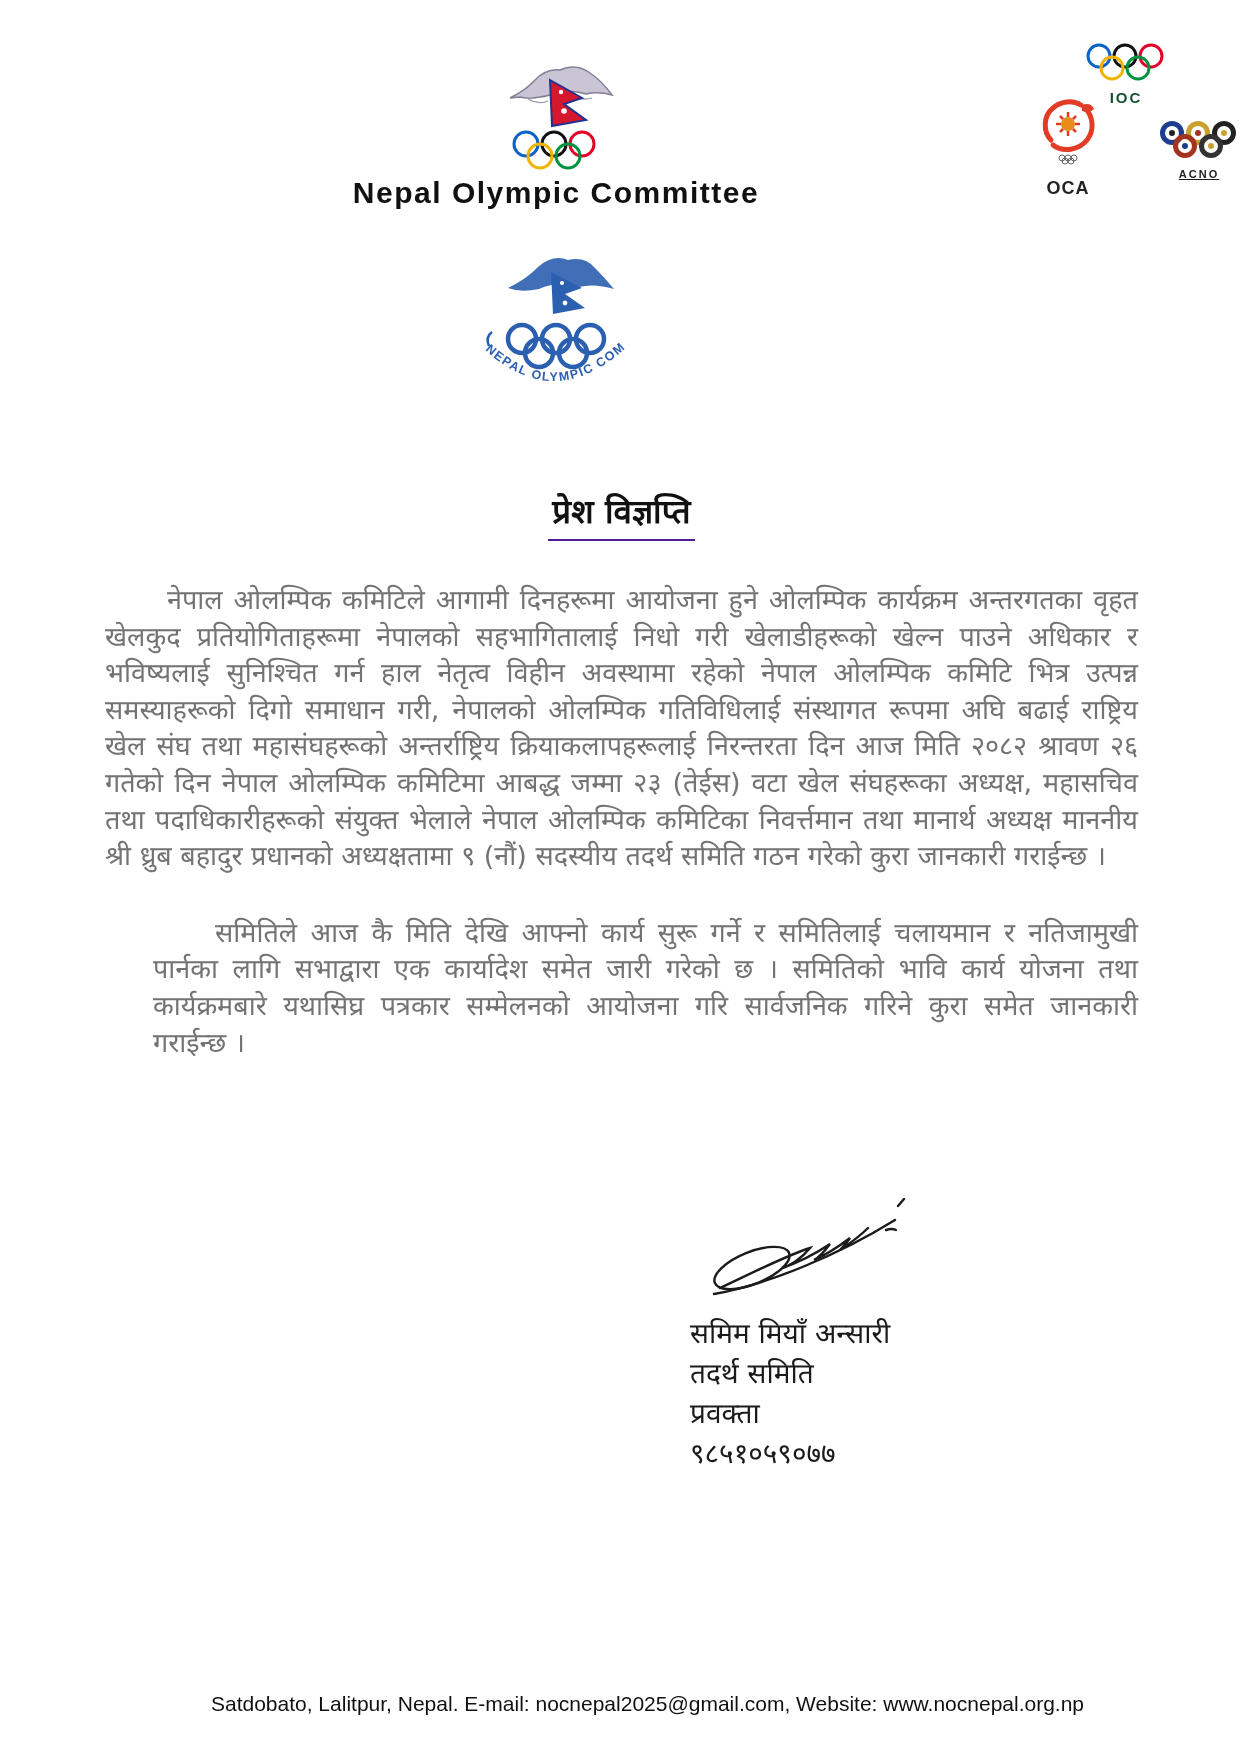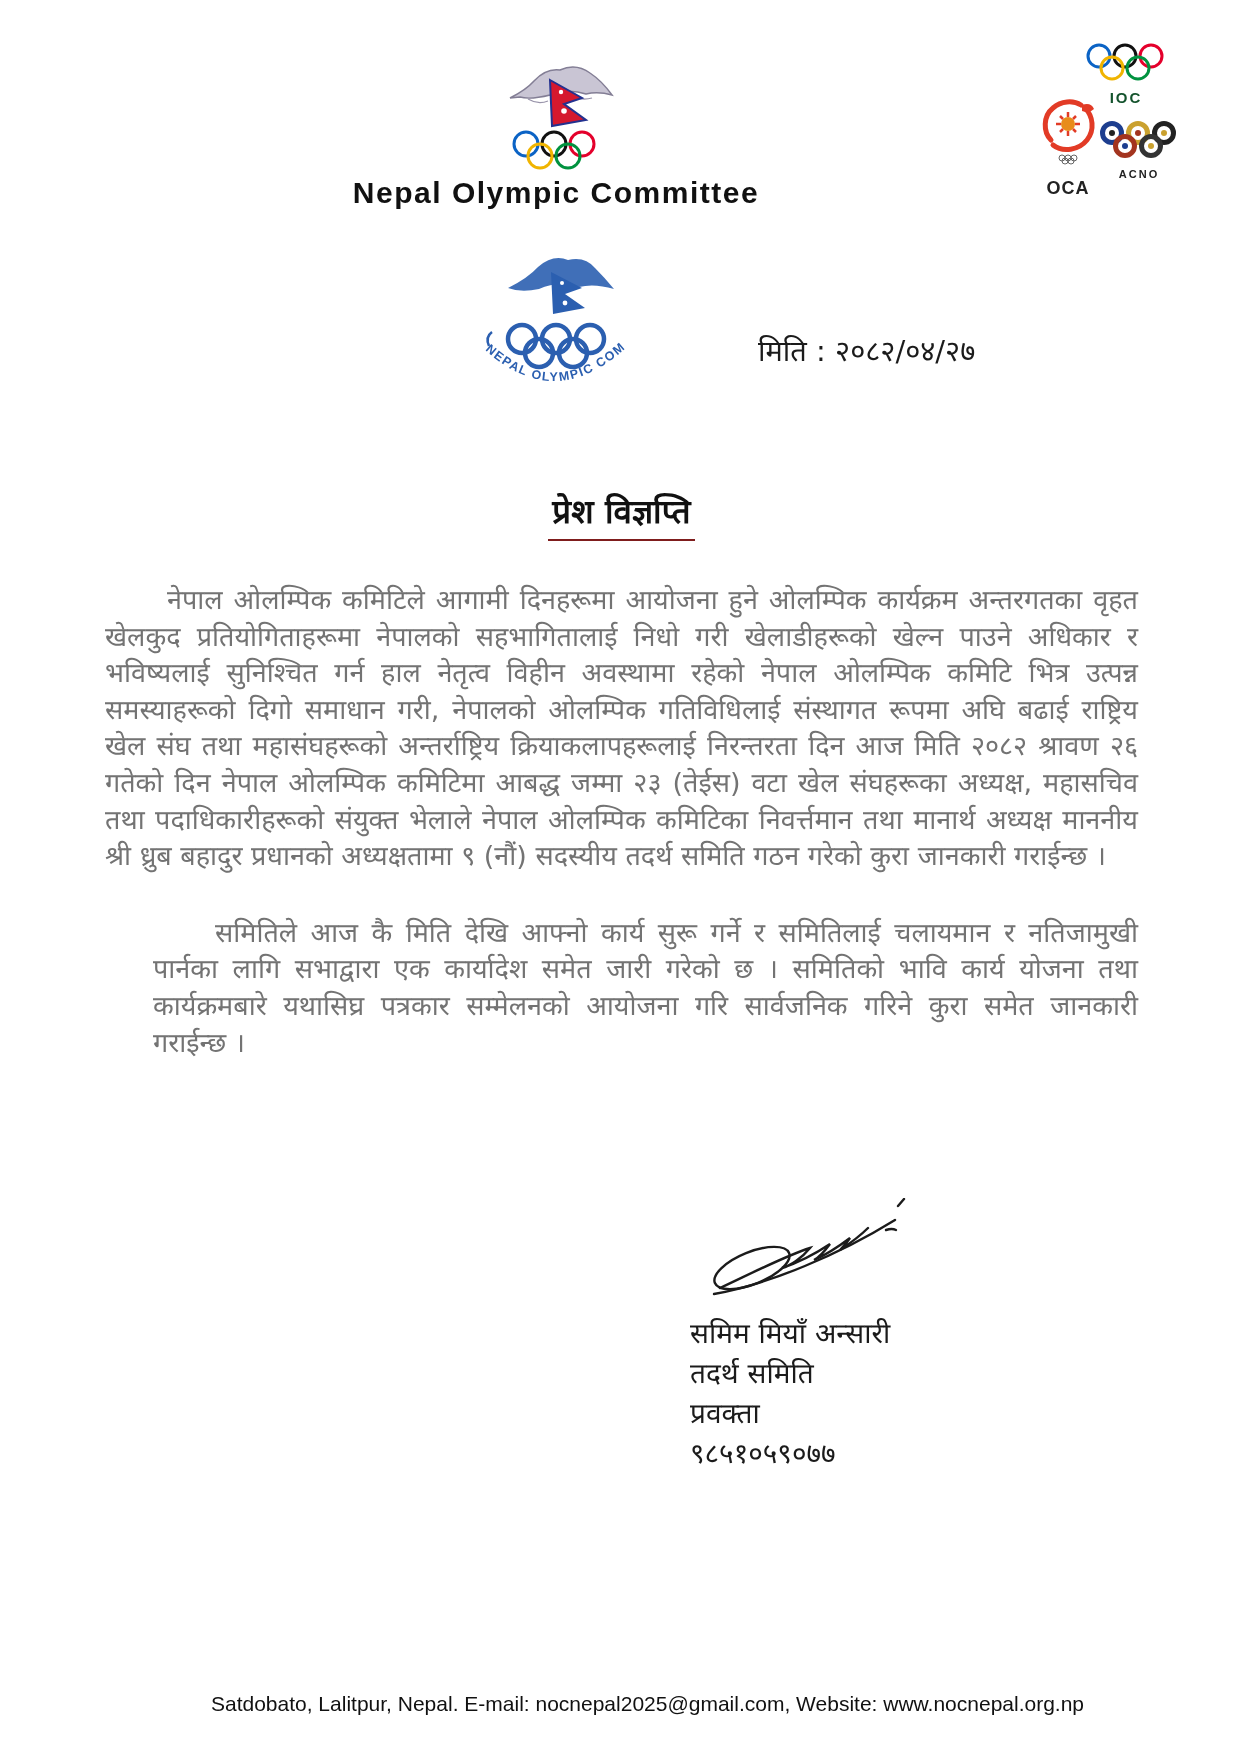--- a/index.html
+++ b/index.html
@@ -17,34 +17,34 @@
   .org-name{
     position:absolute;left:0;top:176px;width:1112px;
     text-align:center;
     font-family:"Liberation Sans",sans-serif;
     font-weight:bold;font-size:30px;letter-spacing:1.5px;color:#111;
   }
   .logo-ioc{position:absolute;left:1078px;top:42px;width:96px;text-align:center;}
   .logo-ioc .logo-label{font-family:"Liberation Sans",sans-serif;font-weight:bold;font-size:15px;letter-spacing:2px;color:#14532d;margin-top:1px;}
   .logo-oca{position:absolute;left:1022px;top:96px;width:92px;text-align:center;}
   .logo-oca .logo-label{font-family:"Liberation Sans",sans-serif;font-weight:bold;font-size:18px;letter-spacing:1px;color:#222;margin-top:8px;}
-  .logo-acno{position:absolute;left:1096px;top:120px;width:86px;text-align:center;}
+  .logo-acno{position:absolute;left:1156px;top:120px;width:86px;text-align:center;text-decoration:underline;}
   .logo-acno .logo-label{font-family:"Liberation Sans",sans-serif;font-weight:bold;font-size:11px;letter-spacing:2px;color:#222;margin-top:2px;}
   
   .noc-stamp{position:absolute;left:473px;top:246px;width:168px;height:158px;}
   .date-line{
     position:absolute;left:758px;top:330px;width:320px;
     font-size:29px;color:#1b1b1b;white-space:nowrap;
   }
   
   .title{
     position:absolute;left:104px;top:488px;width:1035px;
     text-align:center;font-size:33px;font-weight:bold;color:#111;
   }
-  .title span{display:inline-block;border-bottom:2px solid #7f1d1d;padding:0 4px 6px 4px;}
+  .title span{display:inline-block;border-bottom:2px solid #4c1d95;padding:0 4px 6px 4px;}
   
   .body-text{position:absolute;left:105px;top:582px;width:1033px;}
   .body-text p{
     margin:0;
     font-size:27px;line-height:36.6px;
     text-align:justify;text-justify:inter-word;
     text-indent:62px;color:#737373;
   }
   .body-text p + p{margin-top:40px;margin-left:48px;}
   
@@ -165,21 +165,20 @@
       <path d="M19,86 q-7,5 -3,14" stroke="#2b5fb0" stroke-width="2.5" fill="none"></path>
       <defs>
           <path id="stampArc" d="M12,104 Q83,168 155,100"></path>
         </defs>
       <text font-family="Liberation Sans,sans-serif" font-size="12.5" font-weight="bold" fill="#2b5fb0" letter-spacing="1.5">
         <textPath href="#stampArc">NEPAL OLYMPIC COMMITTEE</textPath>
       </text>
     </svg>
   </div>
 
-  <div class="date-line">मिति : २०८२/०४/२७</div>
 
   <div class="title">
     <span>प्रेश विज्ञप्ति</span>
   </div>
 
   <div class="body-text">
     <p>नेपाल ओलम्पिक कमिटिले आगामी दिनहरूमा आयोजना हुने ओलम्पिक कार्यक्रम अन्तरगतका वृहत खेलकुद प्रतियोगिताहरूमा नेपालको सहभागितालाई निधो गरी खेलाडीहरूको खेल्न पाउने अधिकार र भविष्यलाई सुनिश्चित गर्न हाल नेतृत्व विहीन अवस्थामा रहेको नेपाल ओलम्पिक कमिटि भित्र उत्पन्न समस्याहरूको दिगो समाधान गरी, नेपालको ओलम्पिक गतिविधिलाई संस्थागत रूपमा अघि बढाई राष्ट्रिय खेल संघ तथा महासंघहरूको अन्तर्राष्ट्रिय क्रियाकलापहरूलाई निरन्तरता दिन आज मिति २०८२ श्रावण २६ गतेको दिन नेपाल ओलम्पिक कमिटिमा आबद्ध जम्मा २३ (तेईस) वटा खेल संघहरूका अध्यक्ष, महासचिव तथा पदाधिकारीहरूको संयुक्त भेलाले नेपाल ओलम्पिक कमिटिका निवर्त्तमान तथा मानार्थ अध्यक्ष माननीय श्री ध्रुब बहादुर प्रधानको अध्यक्षतामा ९ (नौं) सदस्यीय तदर्थ समिति गठन गरेको कुरा जानकारी गराईन्छ ।</p>
     <p>समितिले आज कै मिति देखि आफ्नो कार्य सुरू गर्ने र समितिलाई चलायमान र नतिजामुखी पार्नका लागि सभाद्वारा एक कार्यादेश समेत जारी गरेको छ । समितिको भावि कार्य योजना तथा कार्यक्रमबारे यथासिघ्र पत्रकार सम्मेलनको आयोजना गरि सार्वजनिक गरिने कुरा समेत जानकारी गराईन्छ ।</p>
   </div>
 

